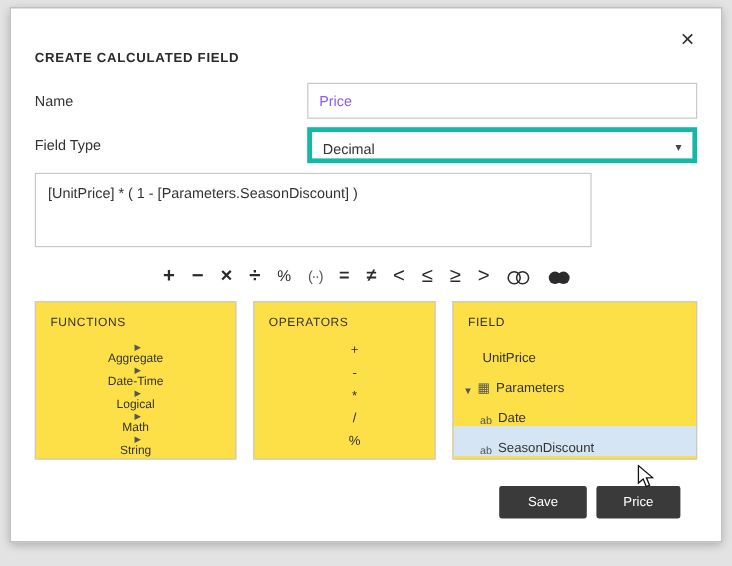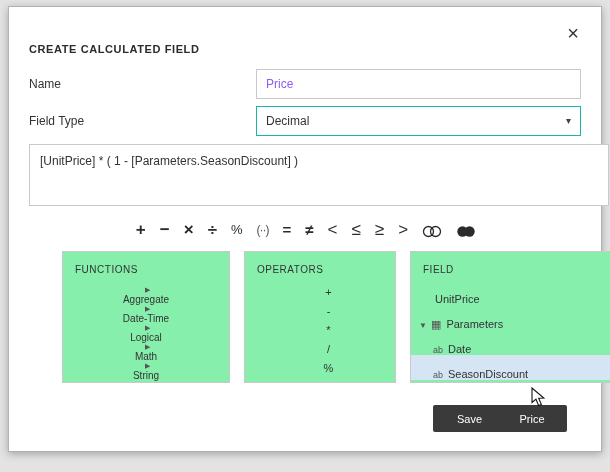--- a/index.html
+++ b/index.html
@@ -28,47 +28,47 @@
   .lbl-name { top:70px; }
   .lbl-type { top:107px; }
   .text-input {
     position:absolute; left:247px; width:325px; height:30px;
     border:1px solid #c9c9c9; background:#fff; color:#8b5cf6;
     font-size:12px; font-family:inherit; padding:0 9px; outline:none;
   }
   .inp-name { top:62px; }
   .dropdown {
     position:absolute; left:247px; top:99px; width:325px; height:30px;
-    border:1px solid #14b8a6; background:#fff; color:#333;
+    border:4px solid #14b8a6; background:#fff; color:#333;
     font-size:12px; line-height:28px; padding:0 9px; cursor:pointer;
   }
   .dropdown .caret {
     position:absolute; right:9px; top:0; font-size:10px; color:#444; line-height:28px;
   }
   .expression {
-    position:absolute; left:20px; top:137px; width:580px; height:62px;
+    position:absolute; left:20px; top:137px; width:464px; height:62px;
     border:1px solid #c9c9c9; background:#fff; color:#333;
     font-size:12px; padding:9px 10px; line-height:15px; cursor:text;
   }
   .op-row {
     position:absolute; left:0; top:209px; width:594px; height:28px;
     display:flex; align-items:center; justify-content:center; gap:14px;
     color:#2b2b2b;
   }
   .op-row .op { cursor:pointer; font-size:16px; line-height:24px; }
   .op-row .op:nth-child(-n+4) { font-weight:700; font-size:17px; }
   .op-row .op:nth-child(5) { font-size:13px; }
   .op-row .op:nth-child(6) { font-size:12px; letter-spacing:-1px; color:#555; }
   .op-row .op:nth-child(7), .op-row .op:nth-child(8) { font-weight:700; font-size:15px; }
   .op-row .op:nth-child(n+9):nth-child(-n+12) { font-size:17px; font-weight:400; }
   .op-row .venn { cursor:pointer; display:block; margin-top:2px; }
 
   .panel {
     position:absolute; top:244px; height:132px;
-    border:1px solid #c9c9c9; background:#86efac; overflow:hidden;margin-left:33px;
+    border:1px solid #c9c9c9; background:#fde047; overflow:hidden;
   }
   .panel-functions { left:20px;  width:168px; }
   .panel-operators { left:202px; width:152px; }
   .panel-fields    { left:368px; width:204px; }
   .panel-title {
     position:absolute; left:12px; top:12px;
     font-size:10px; letter-spacing:.5px; color:#333;
   }
   .tree { position:absolute; left:0; top:34px; width:100%; }
   .tree-row {
@@ -91,21 +91,21 @@
     font-size:9px; color:#555; margin-right:5px; font-style:normal; letter-spacing:0;
   }
   .indent-plain { padding-left:24px; }
   .indent-child { padding-left:22px; }
 
   .footer-btn {
     position:absolute; top:398px; height:27px;
     background:#3a3a3a; color:#fff; border:none; border-radius:2px;
     font-size:11px; font-family:inherit; cursor:pointer;
   }
-  .btn-save   { left:424px; width:73px; }
+  .btn-save   { left:407px; width:73px; }
   .btn-cancel { left:488px; width:70px; }
 
   .cursor { position:absolute; left:531px; top:387px; width:16px; height:20px; pointer-events:none; }
 </style>
 </head>
 <body>
 
 <div class="dialog">
 
   <div class="dlg-title">CREATE CALCULATED FIELD</div>

